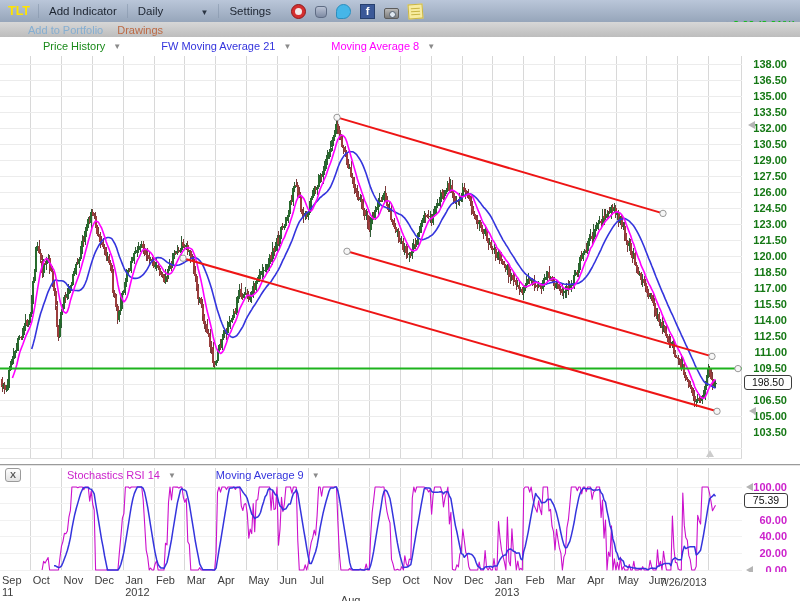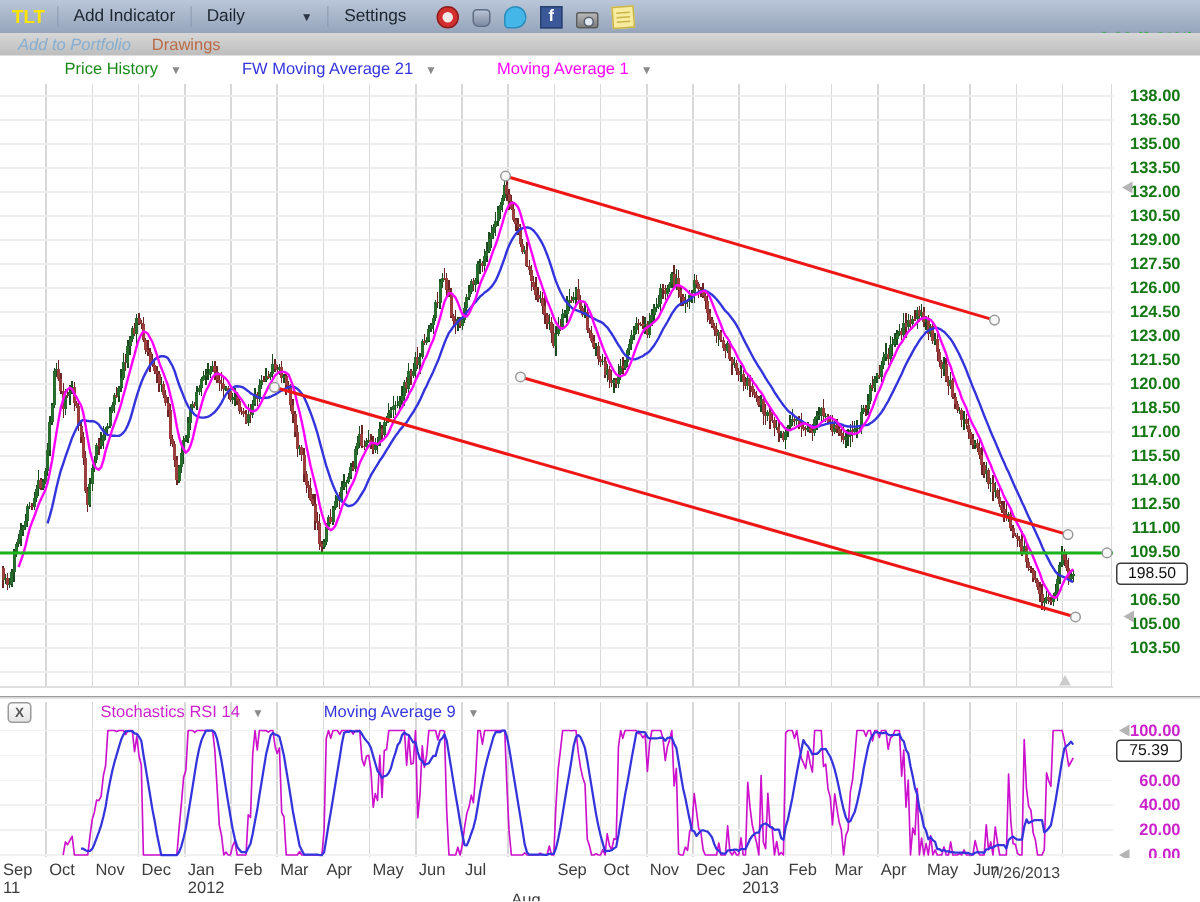--- a/index.html
+++ b/index.html
@@ -29,21 +29,21 @@
   .ic-fb{background:#3b5998;border:1px solid #27406e;box-sizing:border-box;color:#fff;font-weight:bold;font-size:11px;text-align:center;line-height:13px;}
   .ic-cam{top:2px;height:11px!important;background:linear-gradient(#b9b9b9,#7d7d7d);border-radius:2px;border:1px solid #5c5c5c;box-sizing:border-box;}
   .ic-cam:after{content:"";position:absolute;left:4px;top:2px;width:5px;height:5px;border-radius:50%;background:#dfe7ef;border:1px solid #55606e;}
   .ic-note{background:#f7ecA0;border:1px solid #c9b545;box-sizing:border-box;transform:rotate(-4deg);}
   .ic-note:after{content:"";position:absolute;left:2px;top:3px;width:9px;height:1px;background:#c9b545;box-shadow:0 3px 0 #c9b545,0 6px 0 #c9b545;}
 
   
   #subheader{position:absolute;left:0;top:22px;width:800px;height:15px;
     background:linear-gradient(#d7d7d7,#bdbdbd);display:flex;align-items:center;font-size:11px;}
   #fund-name{color:#1d1d1d;padding-left:6px;}
-  #add-portfolio{color:#85aed1;margin-left:12px;cursor:pointer;font-style:italic;}
+  #add-portfolio{color:#85aed1;margin-left:28px;cursor:pointer;}
   #drawings-link{color:#bc6a45;margin-left:14px;cursor:pointer;}
 
   
   #legend-main{position:absolute;left:6px;top:39px;height:14px;display:flex;align-items:center;font-size:11px;z-index:5;background:rgba(255,255,255,.85);padding:0 3px;}
   .lg-item{margin-right:4px;white-space:nowrap;cursor:pointer;padding-left:34px;}
   .lg-arrow{color:#8a8a8a;font-size:8px;margin:0 6px 0 4px;}
 
   #ind-header{position:absolute;left:5px;top:468px;height:14px;display:flex;align-items:center;font-size:11px;z-index:6;}
   #ind-close{width:16px;height:14px;border:1px solid #9a9a9a;border-radius:3px;background:linear-gradient(#fdfdfd,#e3e3e3);
     color:#555;font-size:9px;font-weight:bold;text-align:center;line-height:13px;margin-right:12px;cursor:pointer;box-sizing:border-box;}
@@ -98,21 +98,21 @@
   <div id="subheader">
     <span id="add-portfolio">Add to Portfolio</span>
     <span id="drawings-link">Drawings</span>
   </div>
 
   <div id="legend-main">
     <span class="lg-item" style="color:#1a8a1a">Price History</span>
     <span class="lg-arrow">▼</span>
     <span class="lg-item" style="color:#3434dd">FW Moving Average 21</span>
     <span class="lg-arrow">▼</span>
-    <span class="lg-item" style="color:#ff00ff">Moving Average 1</span>
+    <span class="lg-item" style="color:#ff00ff">Moving Average 8</span>
     <span class="lg-arrow">▼</span>
   </div>
 
   <svg id="main-svg" width="800" height="410">
       <g shape-rendering="crispEdges">
         <line x1="30.8" x2="30.8" y1="2" y2="404" stroke="#d8d8d8" stroke-width="1"></line>
         <line x1="61.6" x2="61.6" y1="2" y2="404" stroke="#d8d8d8" stroke-width="1"></line>
         <line x1="92.4" x2="92.4" y1="2" y2="404" stroke="#d8d8d8" stroke-width="1"></line>
         <line x1="123.2" x2="123.2" y1="2" y2="404" stroke="#d8d8d8" stroke-width="1"></line>
         <line x1="154.0" x2="154.0" y1="2" y2="404" stroke="#d8d8d8" stroke-width="1"></line>

